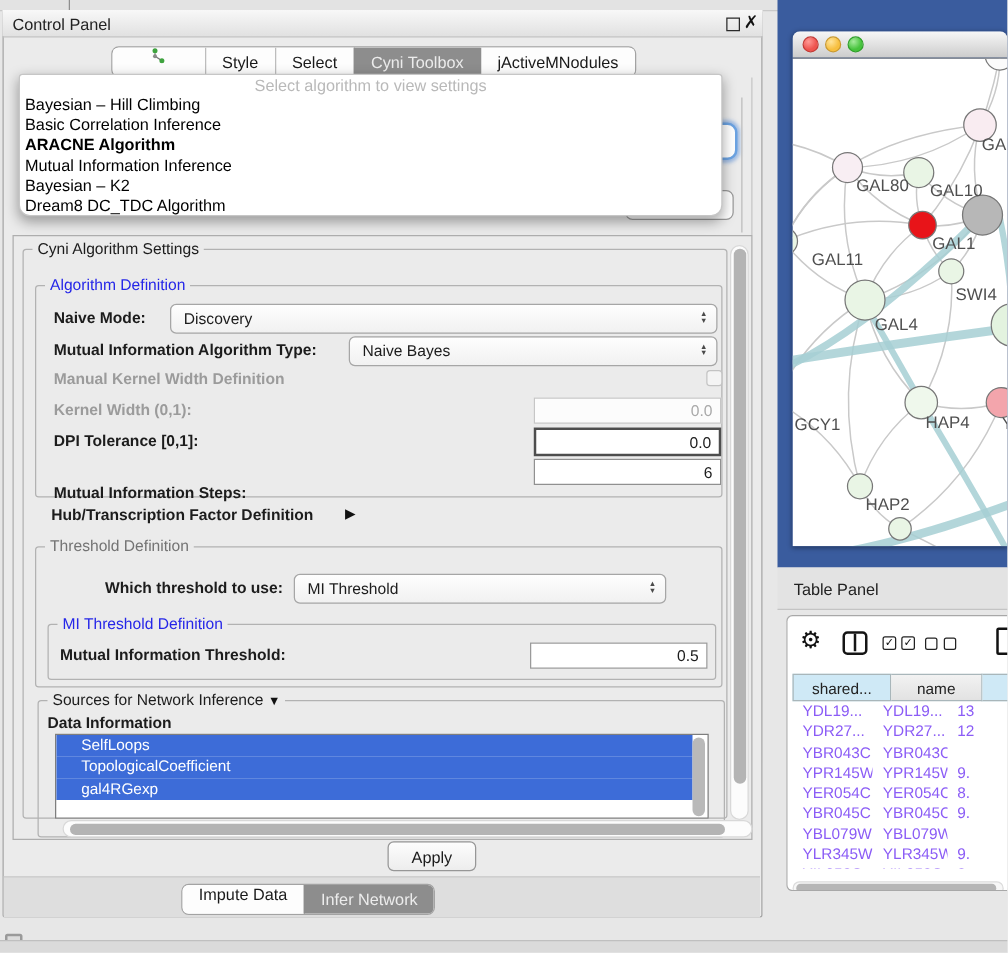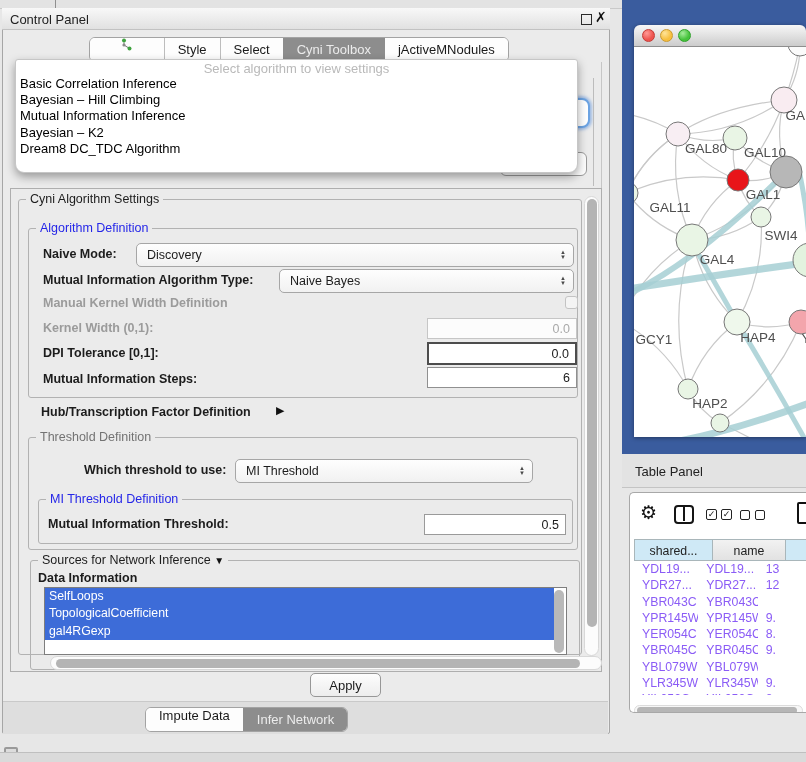--- a/index.html
+++ b/index.html
@@ -45,21 +45,21 @@
   .stp{position:absolute;right:7px;top:50%;transform:translateY(-50%);display:flex;flex-direction:column;
        font-size:6px;line-height:5px;color:#4a4a4a;letter-spacing:0;}
   .fld{background:#fff;border:1px solid #b3b3b3;font-size:12.5px;display:flex;align-items:center;
        justify-content:flex-end;padding:0 6px;box-sizing:border-box;}
   .fld.dis{color:#a9a9a9;background:#fcfcfc;border-color:#c6c6c6;}
   .fld.focus{border:2px solid #4d4d4d;}
   .chk{width:13px;height:13px;border:1px solid #c3c3c3;border-radius:3px;background:#f4f4f4;box-sizing:border-box;}
   .tri{font-size:11px;color:#111;}
   
   .attr-list{left:44px;top:587px;width:523px;height:68px;background:#fff;border:1px solid #7e7e7e;overflow:hidden;box-sizing:border-box;}
-  .attr-row{height:17.4px;line-height:17.4px;width:509px;background:#3d6cd8;color:#fff;padding-left:4px;font-size:12.3px;box-sizing:border-box;white-space:nowrap;}
+  .attr-row{height:17.4px;line-height:17.4px;width:509px;background:#3d6cd8;color:#fff;padding-left:20px;font-size:12.3px;box-sizing:border-box;white-space:nowrap;}
   .attr-sb{left:554px;top:590px;width:10px;height:63px;background:#b9b9b9;border-radius:5px;}
   
   .sb-track-v{left:584px;top:196px;width:15px;height:460px;background:#fcfcfc;border:1px solid #d8d8d8;border-radius:8px;box-sizing:border-box;}
   .sb-thumb-v{left:587px;top:199px;width:10px;height:428px;background:#b4b4b4;border-radius:6px;}
   .sb-track-h{left:50px;top:656px;width:552px;height:14px;background:#fcfcfc;border:1px solid #d8d8d8;border-radius:7px;box-sizing:border-box;}
   .sb-thumb-h{left:56px;top:659px;width:524px;height:9px;background:#b4b4b4;border-radius:5px;}
   
   .apply{left:270px;top:673px;width:69px;height:22px;background:linear-gradient(#fdfdfd,#ededed);
          border:1px solid #979797;border-radius:5px;font-size:13px;display:flex;align-items:center;justify-content:center;margin-left:40px;}
   .bottom-strip{left:3px;top:701px;width:605px;height:32px;background:#dedede;border-top:1px solid #c9c9c9;}
@@ -134,22 +134,23 @@
   </div>
 
 <div class="abs frag frag-blue"></div>
 <div class="abs frag frag-gray"></div>
 <div class="abs frag frag-line1"></div>
 <div class="abs frag frag-line2"></div>
 
 <div class="abs popup">
   <div class="popup-prompt">Select algorithm to view settings</div>
   <div id="algo-items">
+      <div class="algo-item">Bayesian – Hill Climbing</div>
       <div class="algo-item">Basic Correlation Inference</div>
-      <div class="algo-item">Bayesian – Hill Climbing</div>
+      <div class="algo-item bold">ARACNE Algorithm</div>
       <div class="algo-item">Mutual Information Inference</div>
       <div class="algo-item">Bayesian – K2</div>
       <div class="algo-item">Dream8 DC_TDC Algorithm</div>
     </div>
 </div>
 
 <div class="abs viewport"></div>
 
 <div class="abs grp" style="left:18px;top:199px;width:564px;height:456px;"></div>
 <div class="abs grp-lb" style="left:26px;top:192px;">Cyni Algorithm Settings</div>
@@ -177,21 +178,21 @@
 
 <div class="abs lbl dis" style="left:43px;top:296px;">Manual Kernel Width Definition</div>
 <div class="abs chk" style="left:565px;top:296px;"></div>
 
 <div class="abs lbl dis" style="left:43px;top:321px;">Kernel Width (0,1):</div>
 <div class="abs fld dis" style="left:427px;top:318px;width:150px;height:21px;">0.0</div>
 
 <div class="abs lbl" style="left:43px;top:346px;">DPI Tolerance [0,1]:</div>
 <div class="abs fld focus" style="left:427px;top:342px;width:150px;height:23px;">0.0</div>
 
-<div class="abs lbl" style="left:43px;top:372px;">Mutual Information Steps:</div>
+<div class="abs lbl" style="left:43px;top:387px;">Mutual Information Steps:</div>
 <div class="abs fld" style="left:427px;top:367px;width:150px;height:21px;border-color:#909090;">6</div>
 
 <div class="abs lbl" style="left:41px;top:405px;">Hub/Transcription Factor Definition</div>
 <div class="abs tri" style="left:276px;top:404px;">▶</div>
 
 <div class="abs grp" style="left:28px;top:437px;width:550px;height:113px;"></div>
 <div class="abs grp-lb green" style="left:36px;top:430px;">Threshold Definition</div>
 
 <div class="abs lbl" style="left:84px;top:463px;">Which threshold to use:</div>
 <div class="abs combo" style="left:235px;top:459px;width:298px;height:24px;">

